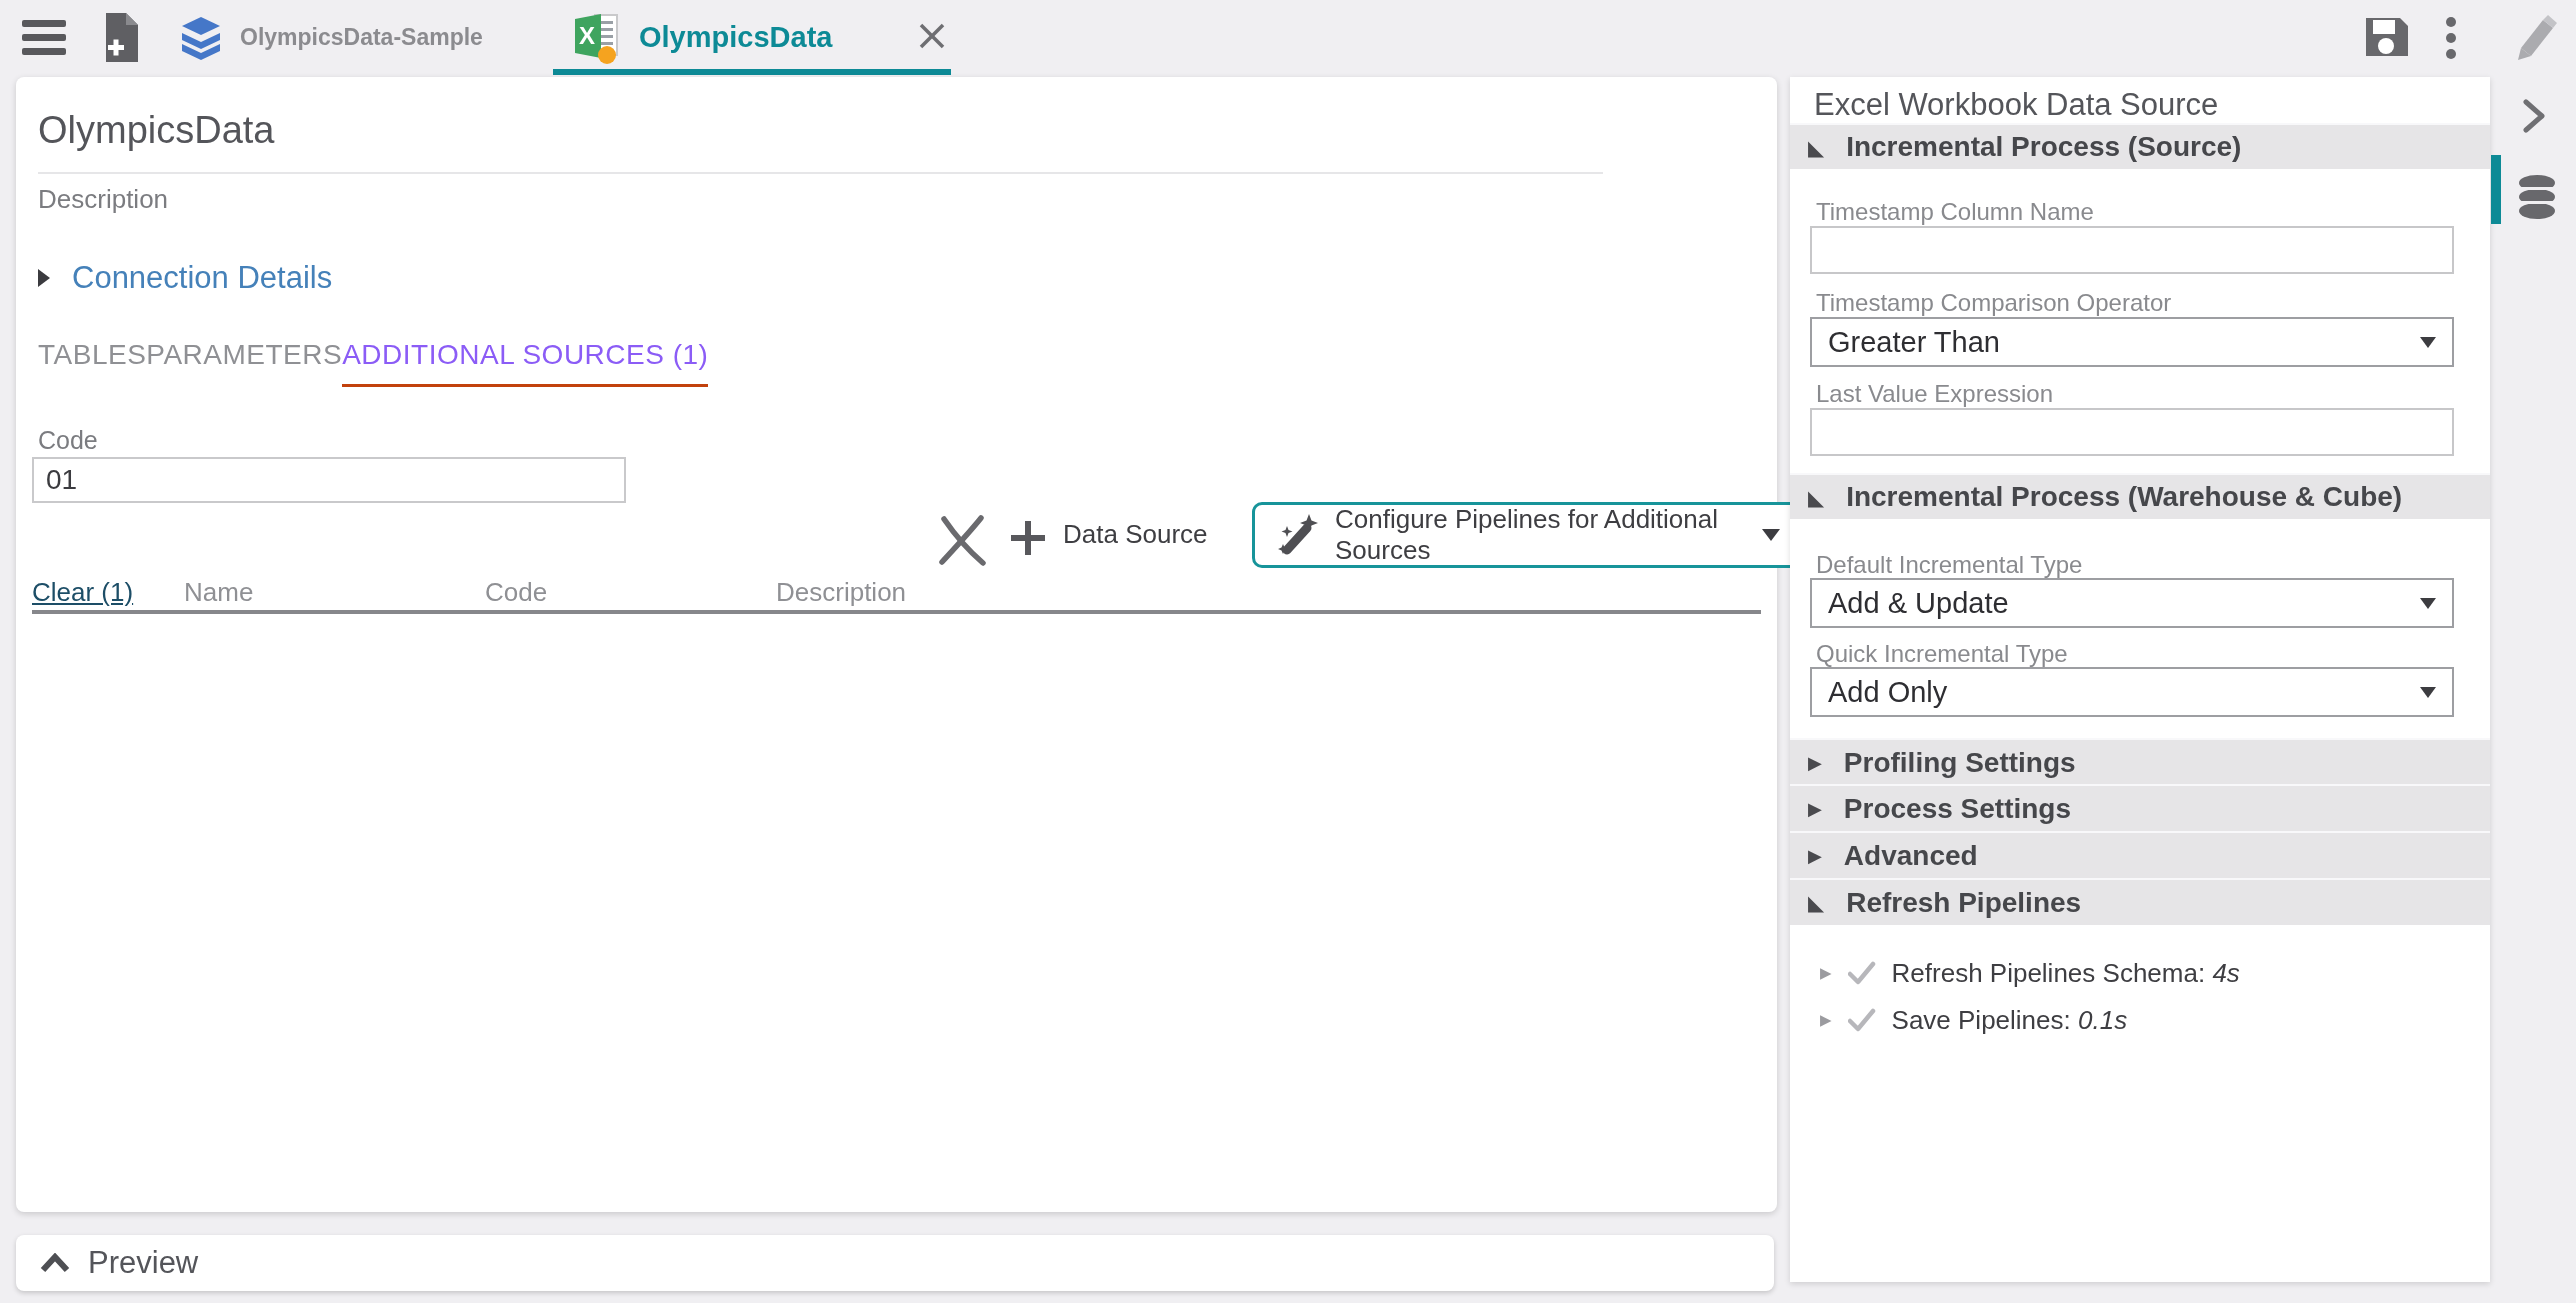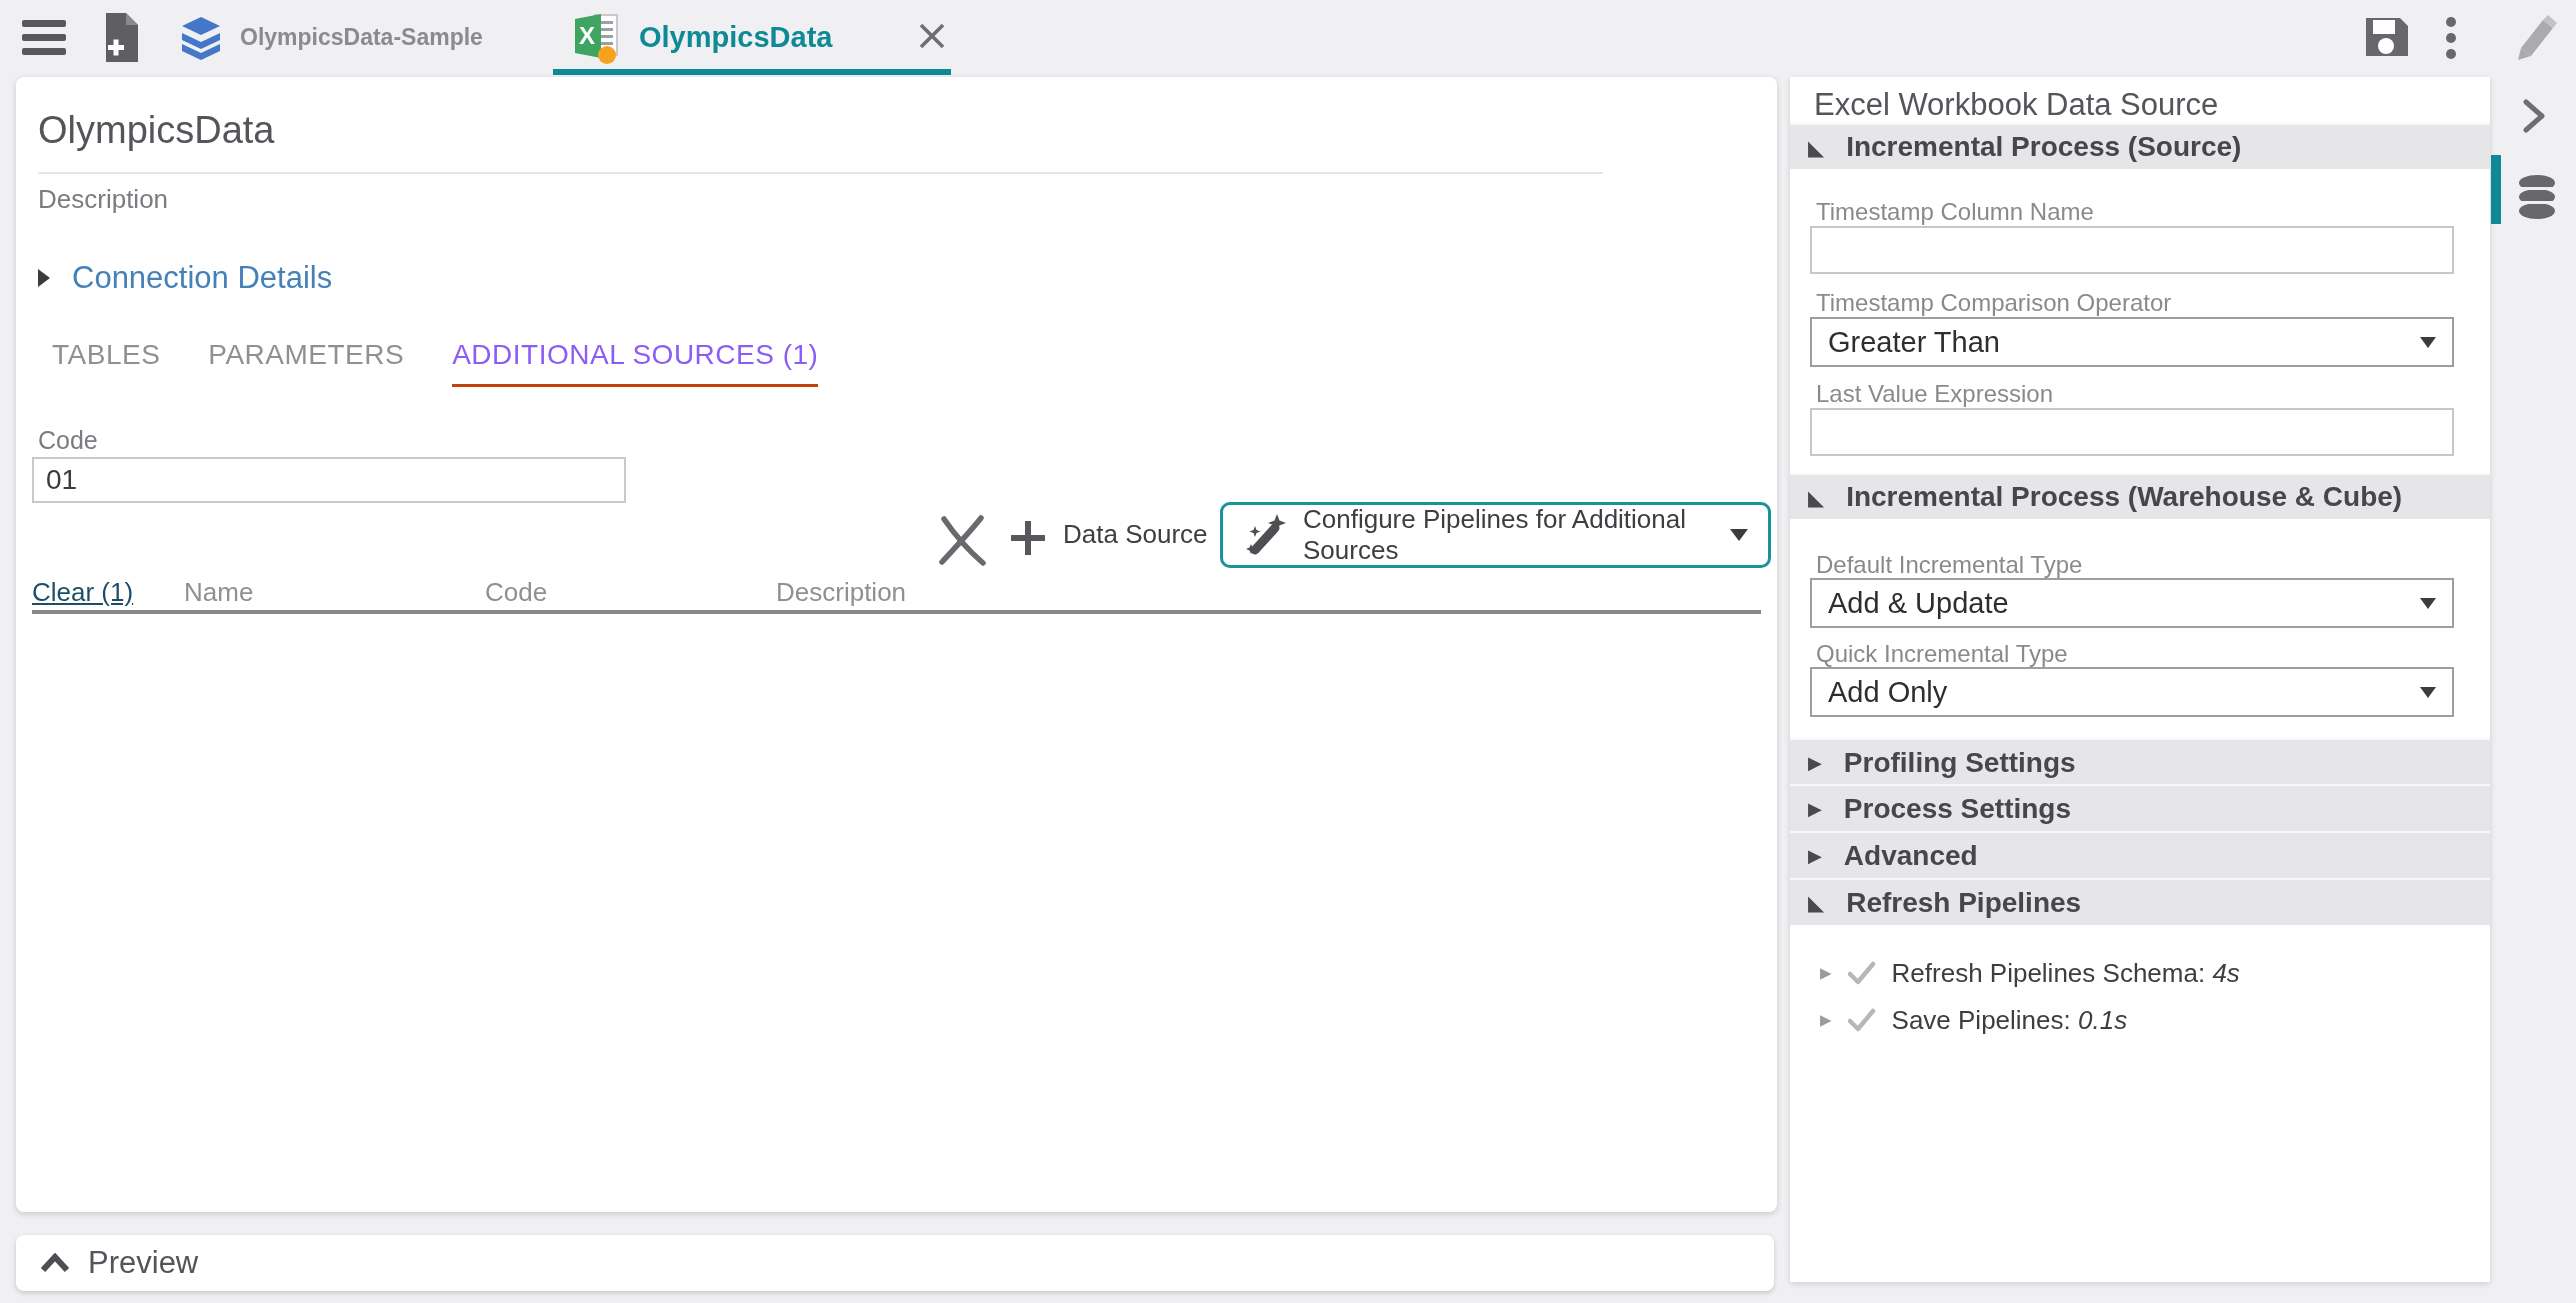--- a/index.html
+++ b/index.html
@@ -33,32 +33,32 @@
     background:#fff; border-radius:8px;
     box-shadow:0 2px 6px rgba(0,0,0,0.16);
   }
   .main-title { left:22px; top:32px; font-size:38px; font-weight:300; color:#54555a; }
   .title-divider { left:22px; top:95px; width:1565px; height:2px; background:#e6e6e8; }
   .description { left:22px; top:107px; font-size:26px; color:#7b7c80; }
   .conn-row { left:22px; top:183px; display:flex; align-items:center; gap:22px; cursor:pointer; }
   .tri-right { width:0; height:0; border-top:9px solid transparent; border-bottom:9px solid transparent; border-left:12px solid #3b3b3f; }
   .conn-label { font-size:31px; color:#4581b9; }
 
-  .tabs-row { left:36px; top:262px; display:flex; gap:48px; }
+  .tabs-row { left:22px; top:262px; display:flex; }
   .m-tab { font-size:28px; letter-spacing:0.5px; color:#8f9094; padding-bottom:13px; cursor:pointer; }
   .m-tab.active { color:#8b5cf6; border-bottom:3px solid #c2410c; }
 
   .code-label { left:22px; top:349px; font-size:25px; color:#7b7c80; }
   .code-input { left:16px; top:380px; width:594px; height:46px; border:2px solid #c9c9cb; background:#fff;
     font-size:28px; color:#3b3b3f; padding-left:12px; font-family:"Liberation Sans", sans-serif; }
 
   .x-icon { left:919px; top:436px; cursor:pointer; }
   .add-ds { left:993px; top:442px; display:flex; align-items:flex-start; gap:16px; cursor:pointer; }
   .add-ds-label { font-size:26px; color:#3e3e42; }
-  .configure-btn { left:1204px; top:425px; width:551px; height:66px; border:3px solid #17949a; border-radius:10px;
+  .configure-btn { left:1236px; top:425px; width:551px; height:66px; border:3px solid #17949a; border-radius:10px;
     background:#fff; display:flex; align-items:center; padding:0 20px; gap:16px; cursor:pointer; }
   .configure-label { font-size:26px; color:#3e3e42; flex:1; }
   .caret-down { width:0; height:0; border-left:9px solid transparent; border-right:9px solid transparent; border-top:12px solid #3c3c40; }
 
   .clear-link { left:16px; top:500px; font-size:26px; color:#1d4e67; text-decoration:underline; cursor:pointer; }
   .col-hdr { top:500px; font-size:26px; color:#8f9094; }
   .hdr-name { left:168px; } .hdr-code { left:469px; } .hdr-desc { left:760px; }
   .table-divider { left:16px; top:533px; width:1729px; height:4px; background:#86878b; }
   .src-row { left:16px; top:537px; width:1729px; height:48px; background:#d9e8d6; cursor:pointer; }
   .row-checkbox { position:absolute; left:22px; top:11px; width:27px; height:27px; background:#1a7ad4; border-radius:5px;

